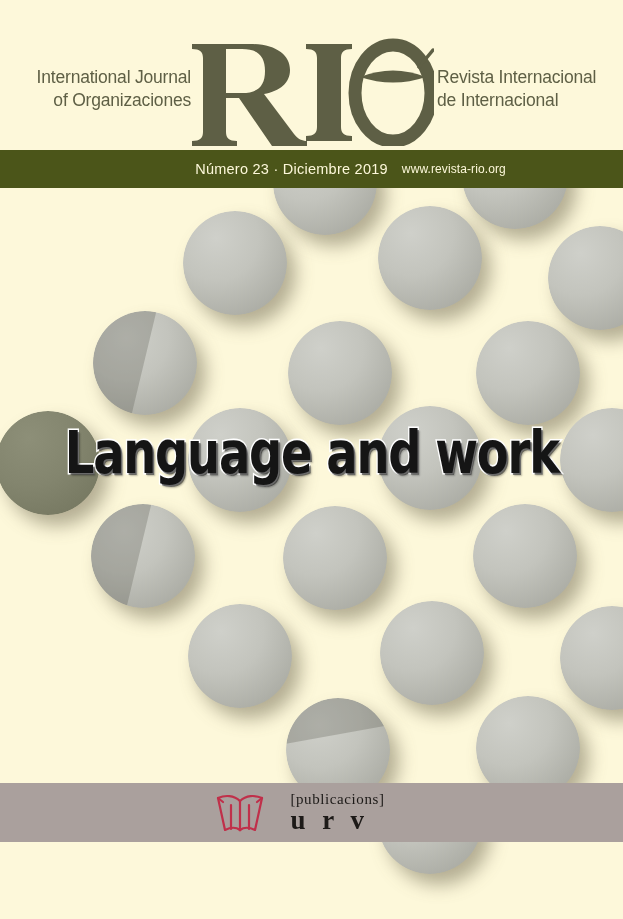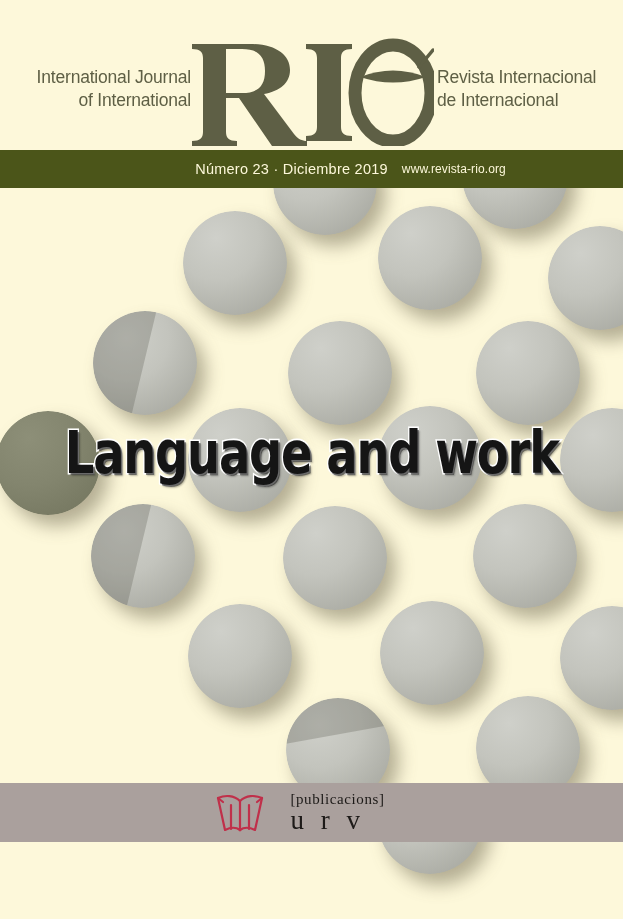--- a/index.html
+++ b/index.html
@@ -179,21 +179,21 @@
   }
   #urv-logo .pub-line {
     font-family: "Liberation Serif", serif;
     font-size: 15px;
     color: #1d1a18;
     letter-spacing: 0.6px;
     margin-bottom: 1px;
   }
   #urv-logo .urv-line {
     font-family: "Liberation Serif", serif;
-    font-weight: normal;
+    font-weight: bold;
     font-size: 27px;
     color: #1d1a18;
     letter-spacing: 5px;
     margin-top: -1px;
   }
 
   
   #bottom-strip {
     position: absolute;
     left: 0; top: 842px;
@@ -279,21 +279,21 @@
     </div>
 
   <div id="cover-title">
     <span class="title-text">Language and work</span>
   </div>
 
   <div id="masthead">
 
     <div class="mh-left">
       <span class="mh-line">International Journal</span>
-      <span class="mh-line">of International</span>
+      <span class="mh-line">of Organizaciones</span>
     </div>
 
     <div id="rio-logotype">
       <svg width="248" height="110" viewBox="0 0 248 110" xmlns="http://www.w3.org/2000/svg" aria-hidden="true">
 
         <g fill="#5e5f45">
           <path d="M6 8 h58 c26 0 40 11 40 26 0 13 -10 21 -26 24 l30 40 c4 5 8 7 13 7 v5 h-35 l-33 -48 h-13 v34 c0 6 3 9 11 9 v5 H6 v-5 c8 0 11 -3 11 -9 V22 c0 -6 -3 -9 -11 -9 z M40 13 v44 h16 c16 0 23 -7 23 -22 0 -15 -7 -22 -23 -22 z"></path>
 
           <path d="M120 8 h46 v5 c-8 0 -11 3 -11 9 v69 c0 6 3 9 11 9 v5 h-46 v-5 c8 0 11 -3 11 -9 V22 c0 -6 -3 -9 -11 -9 z"></path>
         </g>

